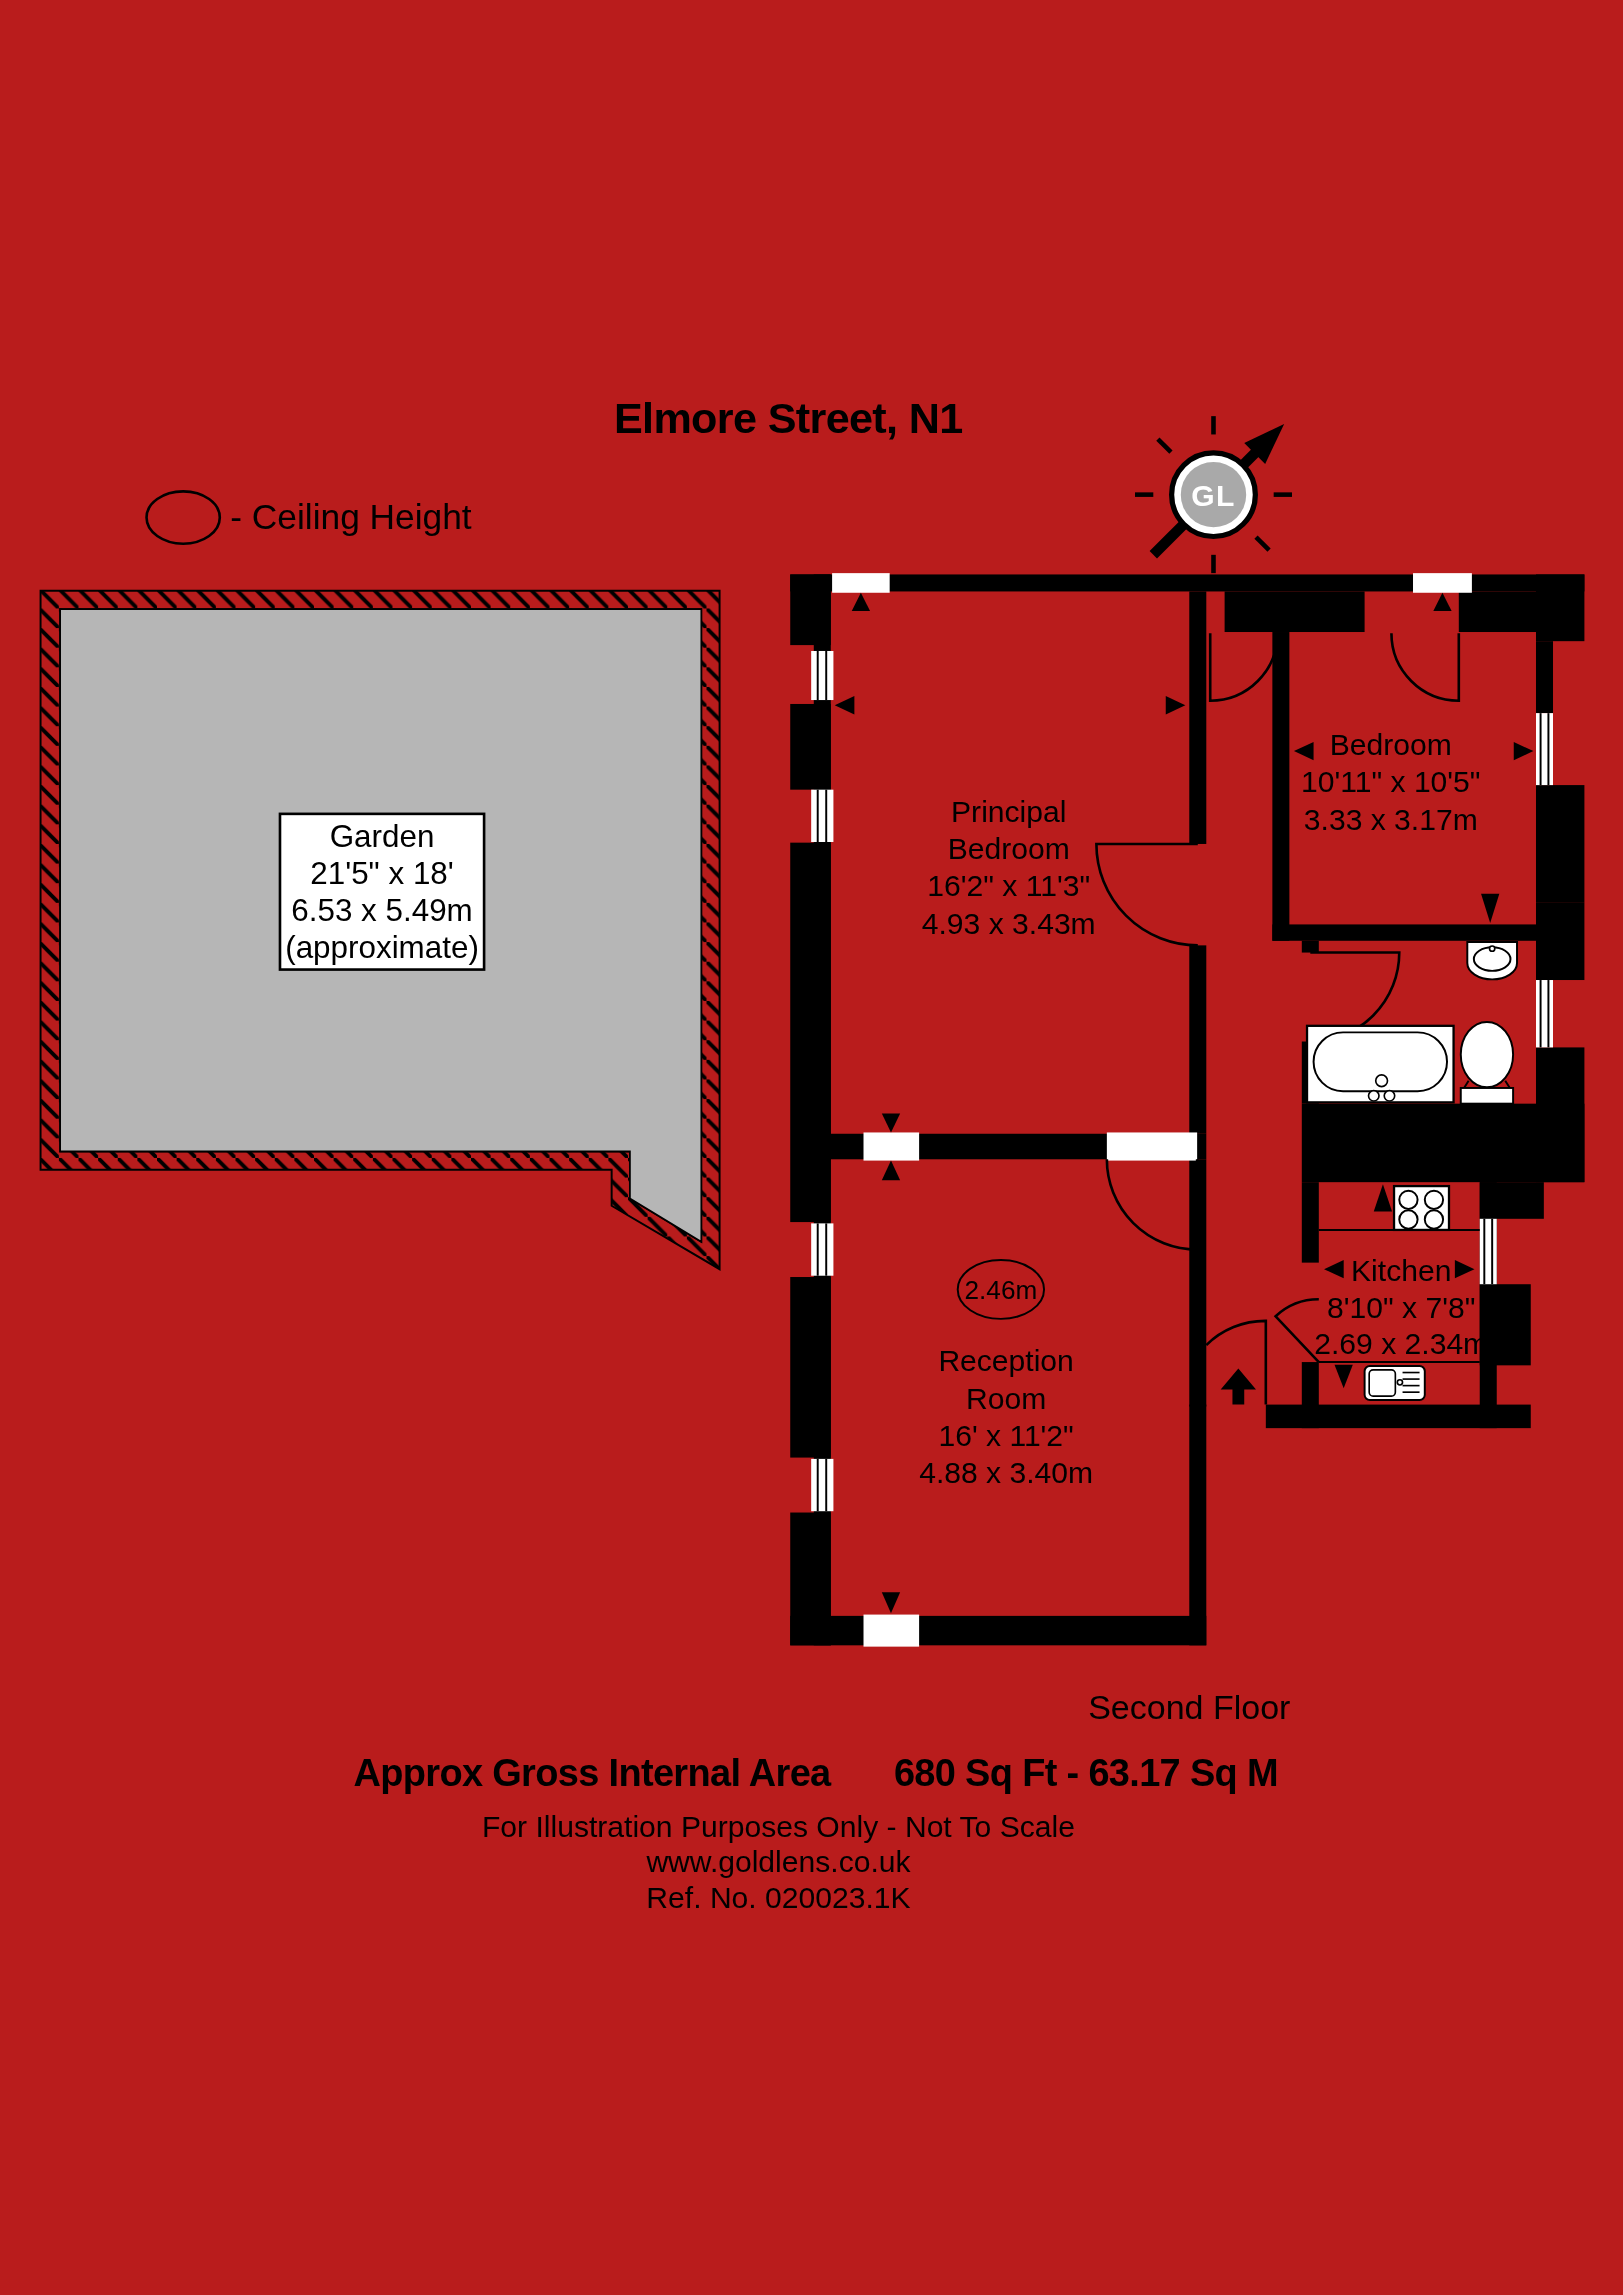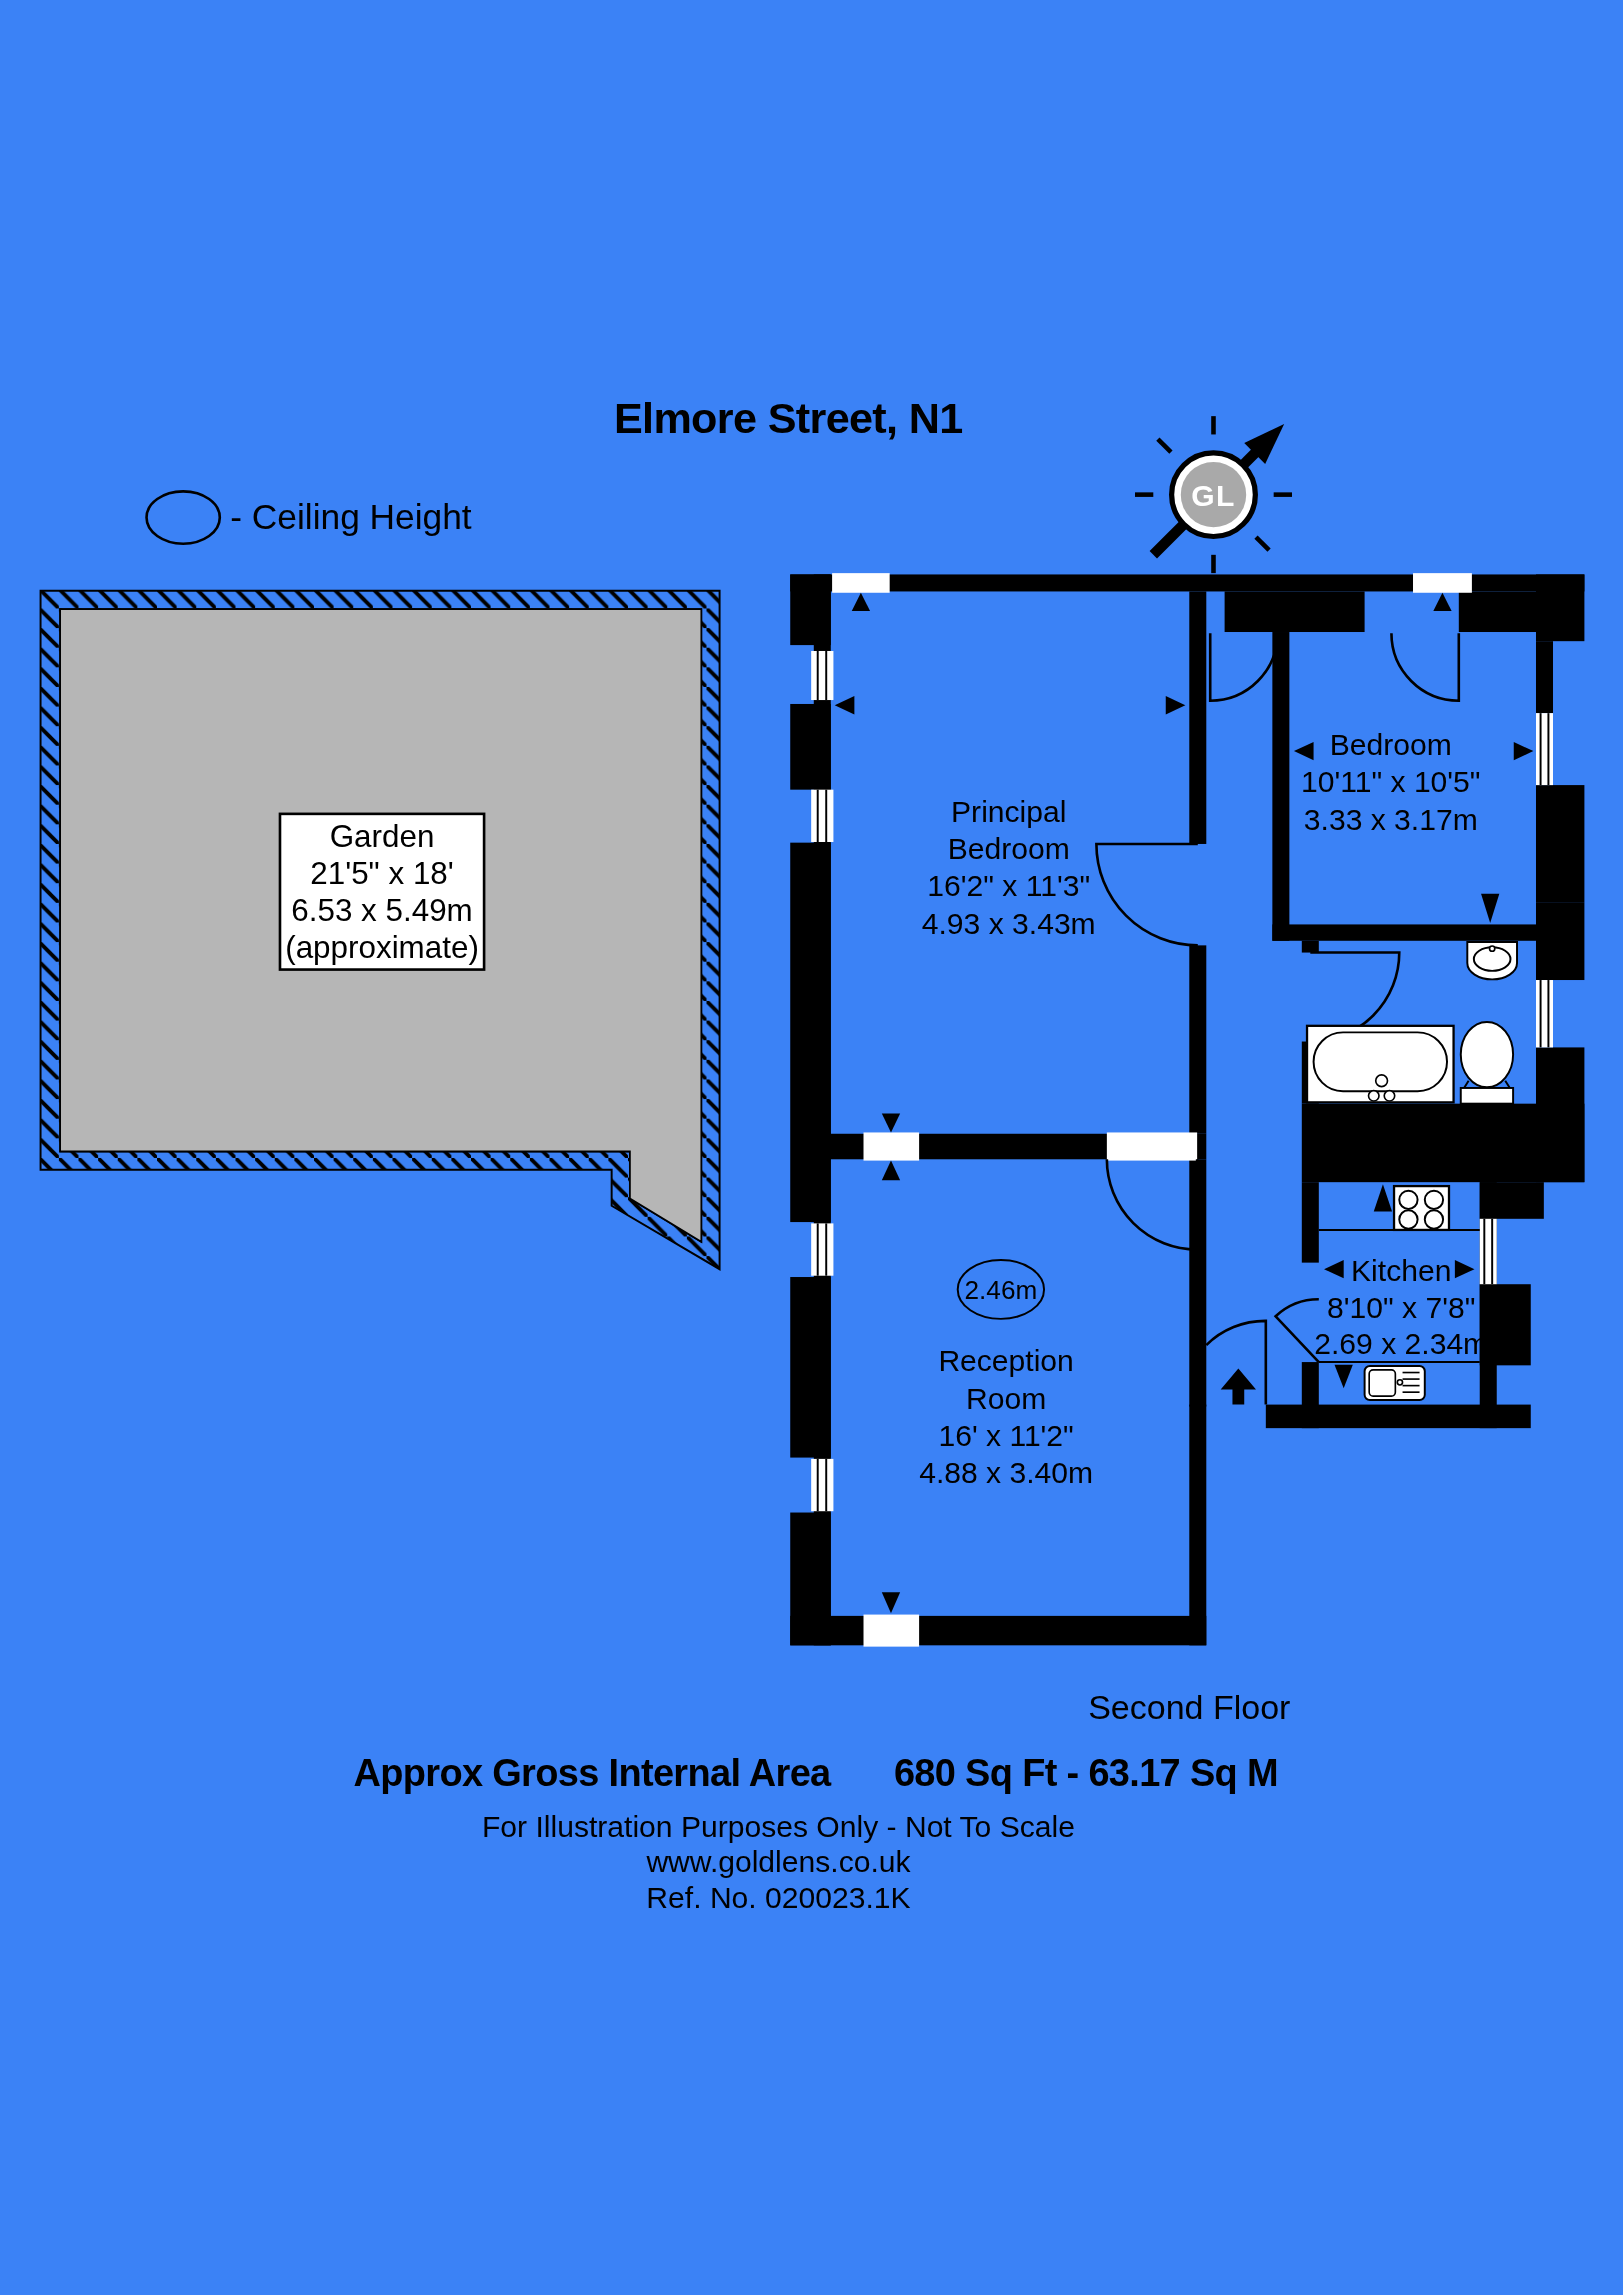--- a/index.html
+++ b/index.html
@@ -1,16 +1,16 @@
 <!DOCTYPE html>
 <html style="font-size:10.5px"><head>
 <meta charset="utf-8">
 <style>
   html,body{margin:0;padding:0;background:#ffffff;}
-  .page{position:relative;width:1623px;height:2295px;background:#3b82f6;overflow:hidden;}
+  .page{position:relative;width:1623px;height:2295px;background:#b91c1c;overflow:hidden;}
   svg{position:absolute;left:0;top:0;}
   text{font-family:"Liberation Sans",sans-serif;fill:#000;}
   .t-title{font-size:66px;font-weight:600;letter-spacing:-1px;}
   .t-room{font-size:46px;}
   .t-garden{font-size:48px;}
   .t-legend{font-size:54px;}
   .t-ellipse{font-size:40px;}
   .t-floor{font-size:52px;}
   .t-area{font-size:58px;font-weight:600;letter-spacing:-1px;}
   .t-foot{font-size:46px;}

